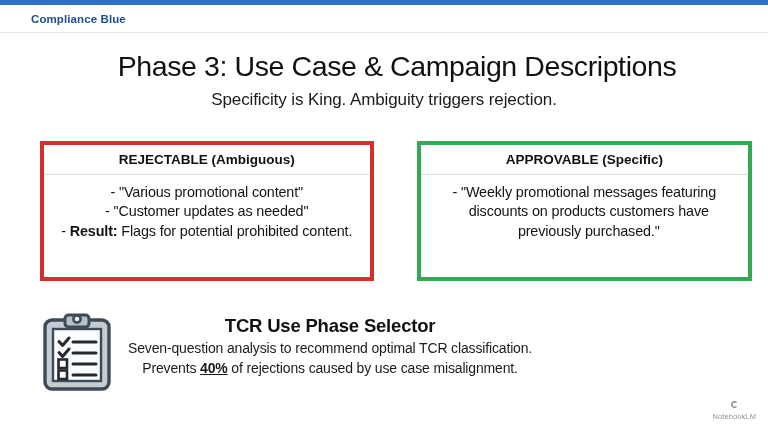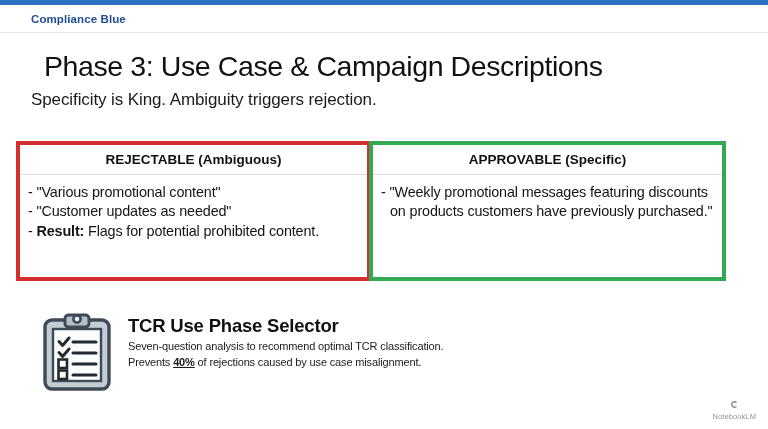--- a/index.html
+++ b/index.html
@@ -10,20 +10,21 @@
     background: #ffffff;
     font-family: "Liberation Sans", sans-serif;
     overflow: hidden;
   }
 
   .slide {
     position: relative;
     width: 768px;
     height: 429px;
     background: #ffffff;
+    text-align: center;
   }
 
   
   .top-bar {
     position: absolute;
     top: 0; left: 0;
     width: 768px;
     height: 5px;
     background: #2f6fc4;
   }
@@ -63,24 +64,25 @@
     top: 90px; left: 31px;
     width: 706px;
     font-size: 17px;
     color: #1b1b1b;
     letter-spacing: -0.1px;
   }
 
   
   .compare {
     position: absolute;
-    top: 141px; left: 16px;
+    top: 141px; left: 40px;
     width: 712px;
     height: 140px;
     display: flex;
+    gap: 45px;
   }
   .col {
     position: relative;
     background: #ffffff;
     height: 140px;
   }
   .col-left  { width: 355px; border: 4px solid #d32f2f; }
   .col-right { width: 357px; border: 4px solid #34a853; margin-left: -2px; }
 
   .col-head {
@@ -125,21 +127,21 @@
 
   .callout-text { margin-left: 14px; padding-top: 5px; }
   .callout-title {
     font-size: 18.5px;
     font-weight: bold;
     color: #111111;
     letter-spacing: -0.2px;
     margin-bottom: 2px;
   }
   .callout-line {
-    font-size: 11px;
+    font-size: 14px;
     line-height: 1.42;
     color: #1b1b1b;
     letter-spacing: -0.15px;
   }
   .callout-line b { font-weight: bold; text-decoration: underline; }
 
   
   .footer {
     position: absolute;
     right: 12px; bottom: 8px;

